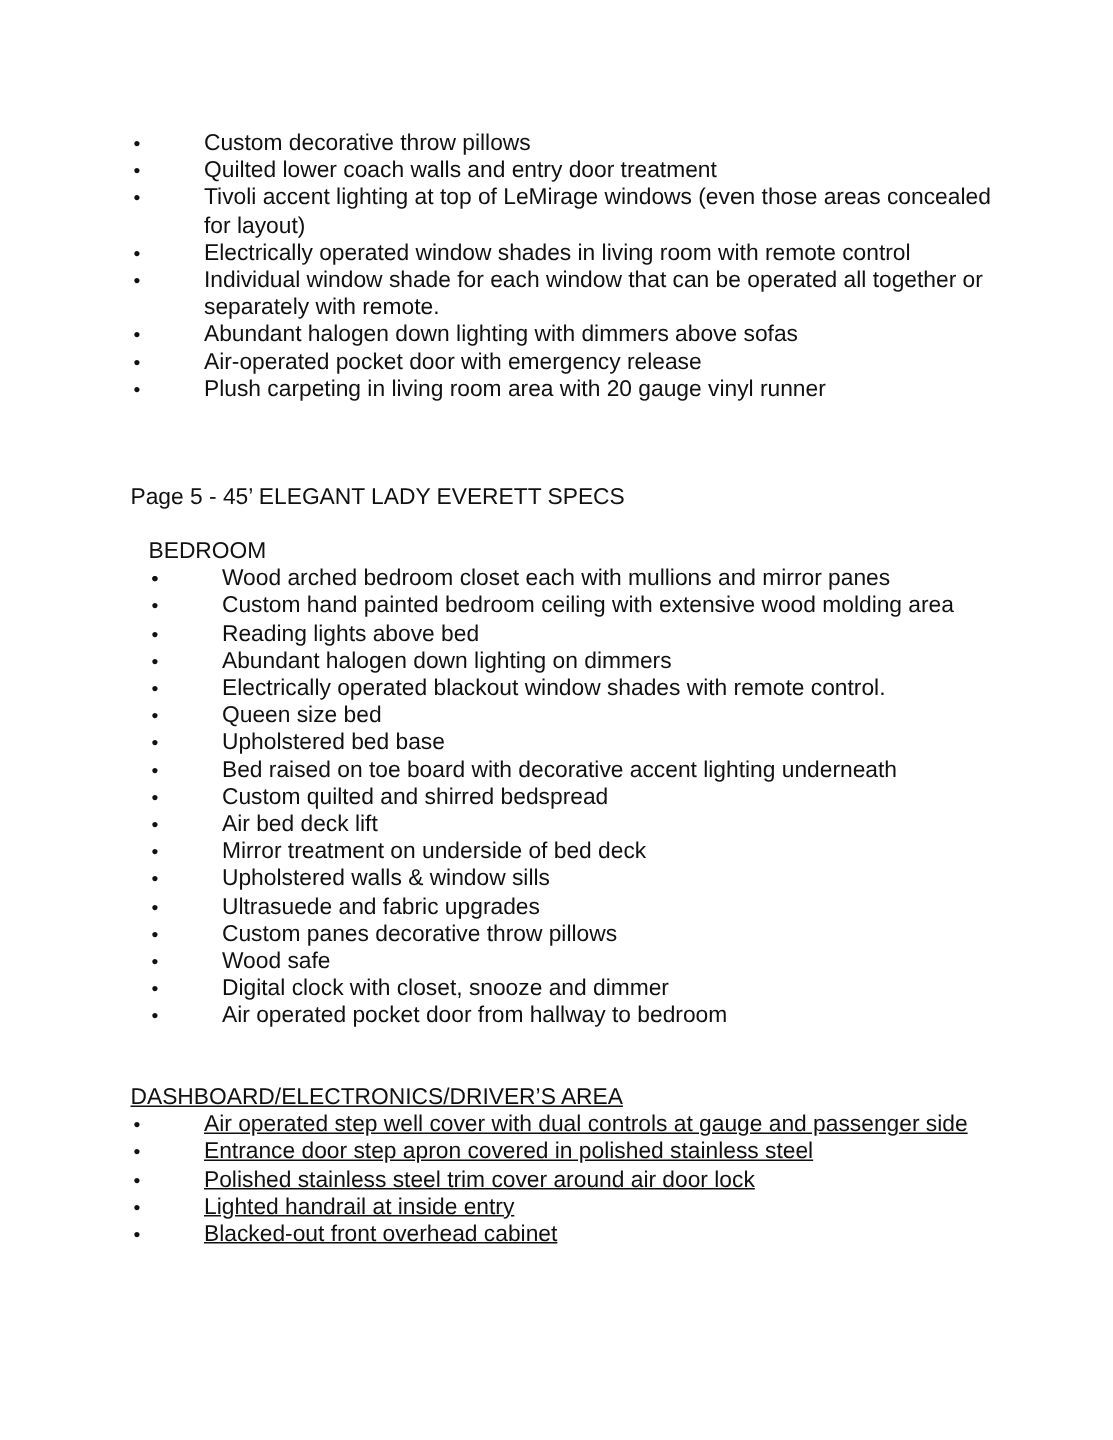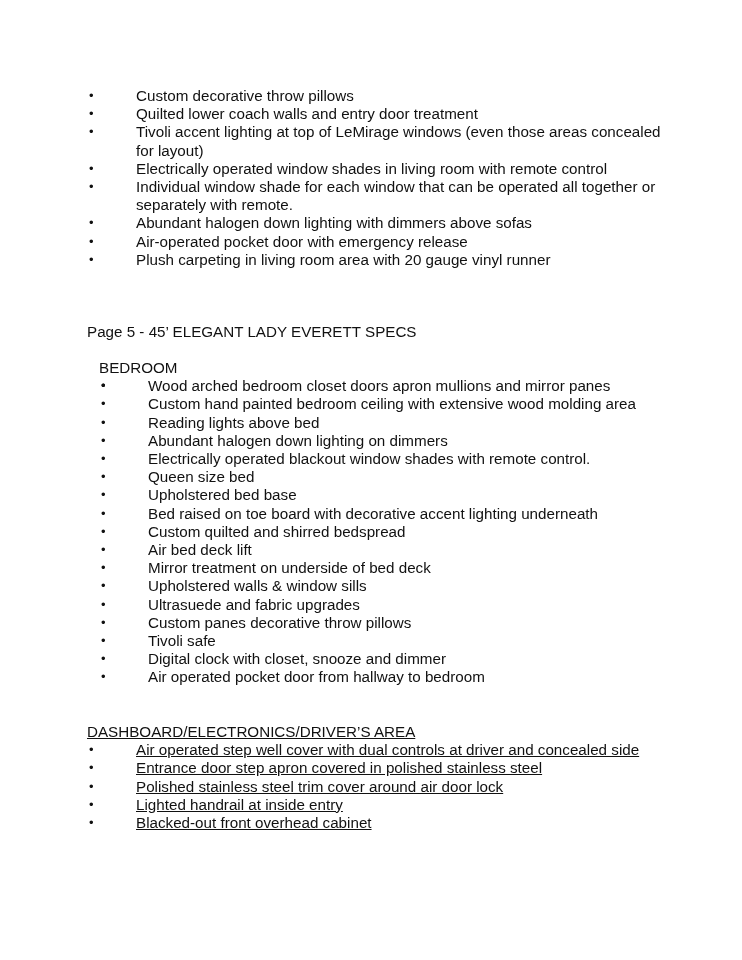--- a/index.html
+++ b/index.html
@@ -64,44 +64,44 @@
     <li><span class="bullet">•</span><span>Air-operated pocket door with emergency release</span></li>
     <li><span class="bullet">•</span><span>Plush carpeting in living room area with 20 gauge vinyl runner</span></li>
   </ul>
 
   <div class="plain-line" id="page-heading">Page 5 - 45’ ELEGANT LADY EVERETT SPECS</div>
 
   <div id="bedroom-block">
     <div class="plain-line">BEDROOM</div>
     <ul class="bullets">
       <li><span class="bullet">•</span></li>
-      <li><span class="bullet">•</span><span>Wood arched bedroom closet doors apron mullions and mirror panes</span></li>
+      <li><span class="bullet">•</span><span>Wood arched bedroom closet each with mullions and mirror panes</span></li>
       <li><span class="bullet">•</span><span>Custom hand painted bedroom ceiling with extensive wood molding area</span></li>
       <li><span class="bullet">•</span><span>Reading lights above bed</span></li>
       <li><span class="bullet">•</span><span>Abundant halogen down lighting on dimmers</span></li>
       <li><span class="bullet">•</span><span>Electrically operated blackout window shades with remote control.</span></li>
       <li><span class="bullet">•</span><span>Queen size bed</span></li>
       <li><span class="bullet">•</span><span>Upholstered bed base</span></li>
       <li><span class="bullet">•</span><span>Bed raised on toe board with decorative accent lighting underneath</span></li>
       <li><span class="bullet">•</span><span>Custom quilted and shirred bedspread</span></li>
       <li><span class="bullet">•</span><span>Air bed deck lift</span></li>
       <li><span class="bullet">•</span><span>Mirror treatment on underside of bed deck</span></li>
       <li><span class="bullet">•</span><span>Upholstered walls &amp; window sills</span></li>
       <li><span class="bullet">•</span><span>Ultrasuede and fabric upgrades</span></li>
       <li><span class="bullet">•</span><span>Custom panes decorative throw pillows</span></li>
-      <li><span class="bullet">•</span><span>Tivoli safe</span></li>
+      <li><span class="bullet">•</span><span>Wood safe</span></li>
       <li><span class="bullet">•</span><span>Digital clock with closet, snooze and dimmer</span></li>
       <li><span class="bullet">•</span><span>Air operated pocket door from hallway to bedroom</span></li>
     </ul>
   </div>
 
   <div id="dashboard-block">
     <div class="plain-line">DASHBOARD/ELECTRONICS/DRIVER’S AREA</div>
     <ul class="bullets">
-      <li><span class="bullet">•</span><span>Air operated step well cover with dual controls at driver and concealed side</span></li>
+      <li><span class="bullet">•</span><span>Air operated step well cover with dual controls at gauge and passenger side</span></li>
       <li><span class="bullet">•</span><span>Entrance door step apron covered in polished stainless steel</span></li>
       <li><span class="bullet">•</span><span>Polished stainless steel trim cover around air door lock</span></li>
       <li><span class="bullet">•</span><span>Lighted handrail at inside entry</span></li>
       <li><span class="bullet">•</span><span>Blacked-out front overhead cabinet</span></li>
     </ul>
   </div>
 
 </div>
 
 </body></html>

